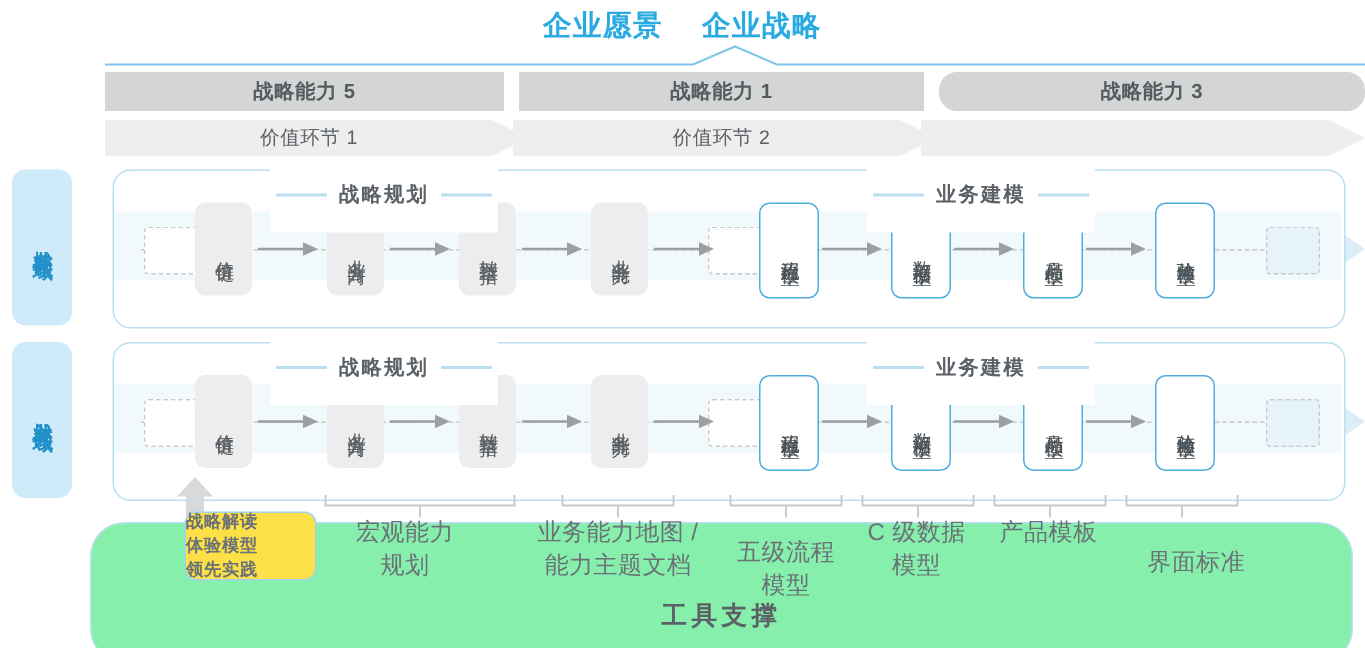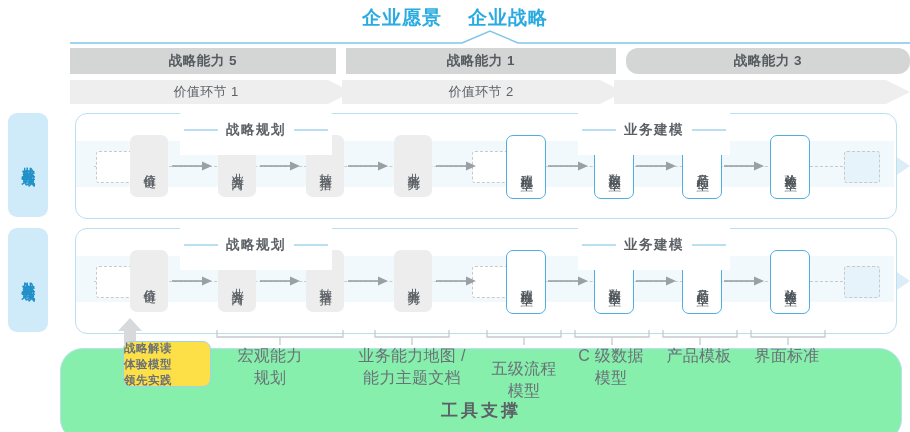--- a/index.html
+++ b/index.html
@@ -336,17 +336,17 @@
     <div>五级流程</div>
     <div>模型</div>
   </div>
   <div class="tool-lbl" style="left:568px;top:345px;width:86px;">
     <div>C 级数据</div>
     <div>模型</div>
   </div>
   <div class="tool-lbl" style="left:656px;top:345px;width:86px;">
     <div>产品模板</div>
   </div>
-  <div class="tool-lbl" style="left:744px;top:345px;width:86px;">
+  <div class="tool-lbl" style="left:744px;top:365px;width:86px;text-align:right;">
     <div>界面标准</div>
   </div>
 
 </div>
 
 </body></html>

